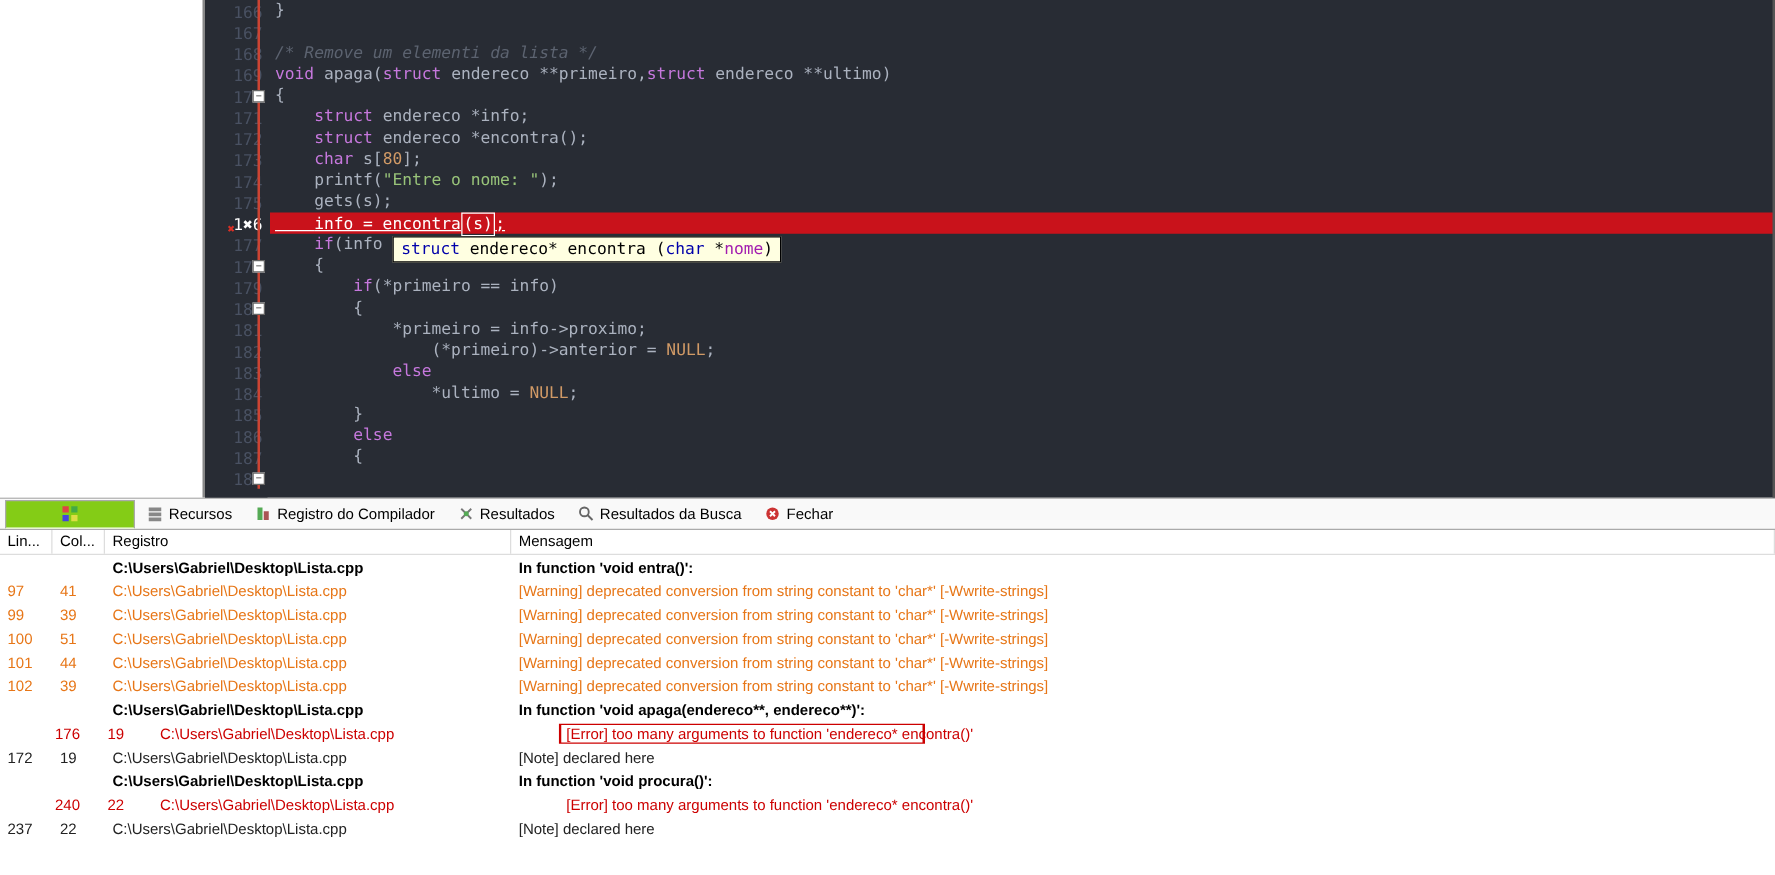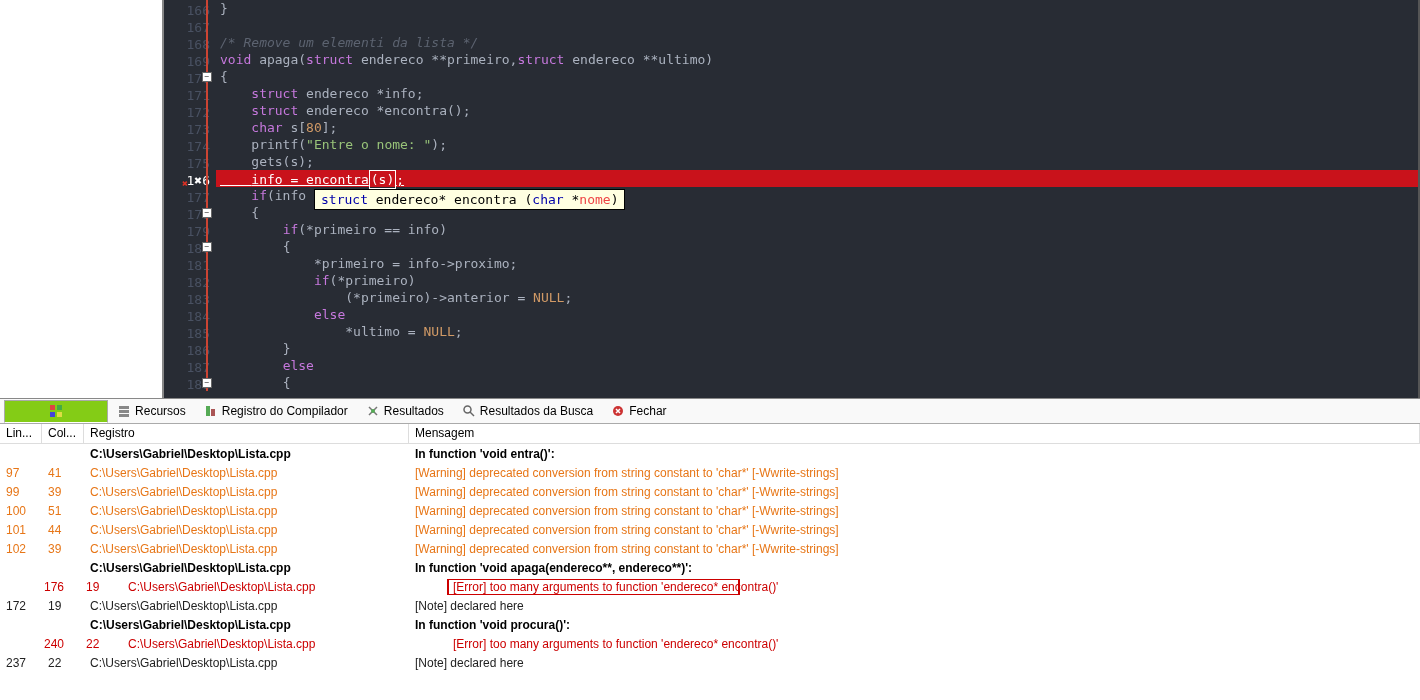--- a/index.html
+++ b/index.html
@@ -17,21 +17,21 @@
 .code-lines { position:absolute; left:52px; right:0; top:0; bottom:0; font-family:Consolas, monospace; font-size:13px; line-height:17px; color:#abb2bf; }
 .cline { height:17px; padding-left:4px; white-space:pre; }
 .cline.hl { background:#c9121b; color:#fff;text-decoration:underline; }
 .kw { color:#c678dd; }
 .cmt { color:#5c6370; font-style:italic; }
 .str { color:#98c379; }
 .num { color:#d19a66; }
 .cursor-box { display:inline-block; border:1px solid #fff; padding:0 1px; }
 .tooltip { position:absolute; background:#ffffe1; border:1px solid #000; padding:2px 6px; font-family:Consolas, monospace; font-size:13px; color:#000; z-index:10; }
 .tooltip .tt-kw { color:#00a; }
-.tooltip .tt-err { color:#ef4444; }
+.tooltip .tt-err { color:#a21caf; }
 .vscroll { position:absolute; right:0; top:0; bottom:0; width:2px; background:#555; }
 
 .tabs-bar { display:flex; background:#f9f9f9; border-bottom:1px solid #aaa; height:25px; align-items:center; padding-left:4px; }
 .tab { display:flex; align-items:center; gap:4px; padding:3px 8px; border:1px solid transparent; cursor:pointer; height:23px; }
 .tab.active { background:#84cc16; border:1px solid #aaa; border-bottom-color:#fff;flex-direction:column; }
 .tab-icon { width:14px; height:14px; display:inline-flex; align-items:center; justify-content:center; }
 
 .headers { display:flex; background:#fff; border-bottom:1px solid #ddd; height:20px; }
 .hcell { padding:2px 6px; border-right:1px solid #ddd; color:#000000; font-size:12px; }
 .hcell.lin { width:42px; }
@@ -103,21 +103,20 @@
       <div class="cline">    <span class="kw">struct</span><span> endereco *encontra();</span></div>
       <div class="cline">    <span class="kw">char</span><span> s[</span><span class="num">80</span><span>];</span></div>
       <div class="cline">    <span>printf</span><span>(</span><span class="str">"Entre o nome: "</span><span>);</span></div>
       <div class="cline">    <span>gets(s);</span></div>
       <div class="cline hl">    <span>info = encontra</span><span class="cursor-box"><span>(</span><span>s</span><span>)</span></span><span>;</span></div>
       <div class="cline">    <span class="kw">if</span><span>(info</span></div>
       <div class="cline">    <span>{</span></div>
       <div class="cline">        <span class="kw">if</span><span>(*primeiro == info)</span></div>
       <div class="cline">        <span>{</span></div>
       <div class="cline">            <span>*primeiro = info-&gt;proximo;</span></div>
-      <div class="cline">            <span class="kw">if</span><span>(*primeiro)</span></div>
       <div class="cline">                <span>(*primeiro)-&gt;anterior = </span><span class="num">NULL</span><span>;</span></div>
       <div class="cline">            <span class="kw">else</span></div>
       <div class="cline">                <span>*ultimo = </span><span class="num">NULL</span><span>;</span></div>
       <div class="cline">        <span>}</span></div>
       <div class="cline">        <span class="kw">else</span></div>
       <div class="cline">        <span>{</span></div>
     </div>
 
     <div class="tooltip" style="left:150px; top:189px;">
       <span class="tt-kw">struct</span><span> endereco* encontra (</span><span class="tt-kw">char</span><span> *</span><span class="tt-err">nome</span><span>)</span>

